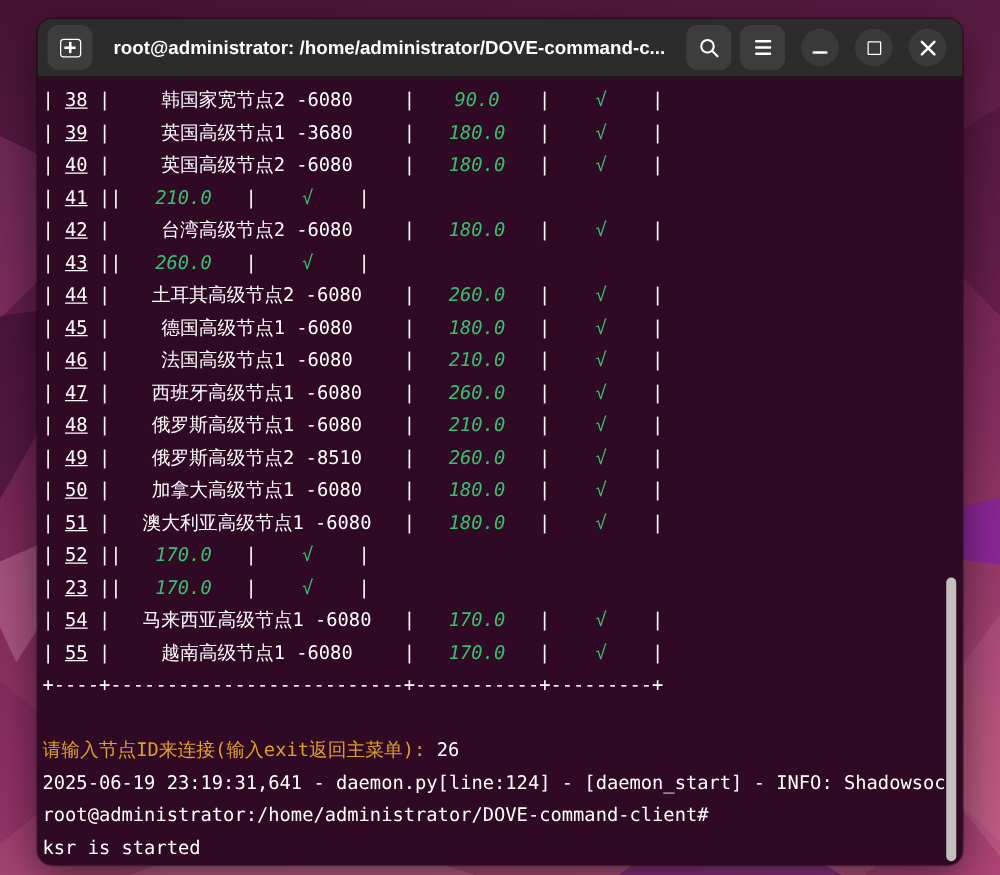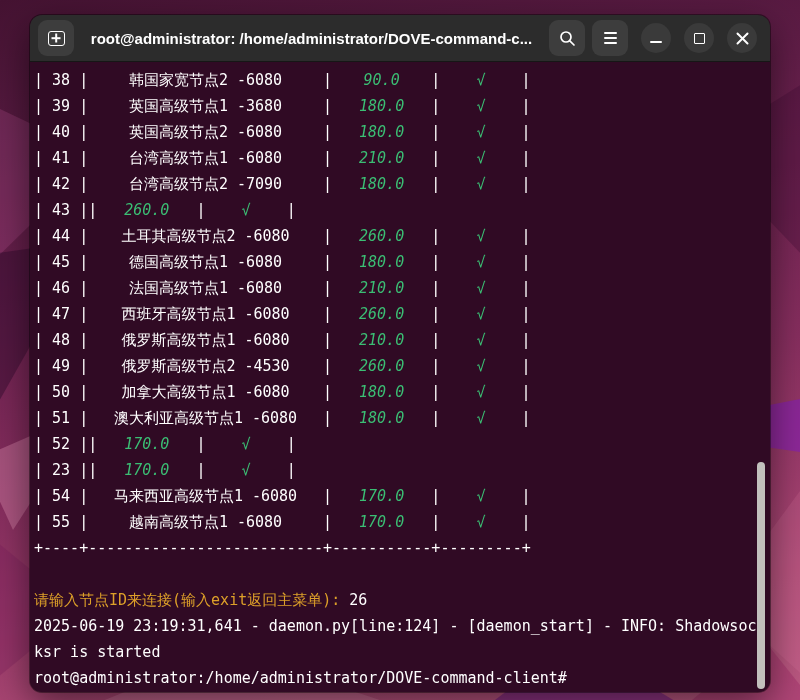--- a/index.html
+++ b/index.html
@@ -70,21 +70,21 @@
   .terminal{
     position:relative;height:629px;background:var(--terminal-bg);
     font-family:"DejaVu Sans Mono","Liberation Mono",monospace;
     font-size:15px;line-height:26px;color:var(--term-white);
     padding:5px 0 0 4px;cursor:text;
   }
   .trow{display:flex;height:26px;white-space:pre;}
   .tline{height:26px;white-space:pre;}
   .pipe{width:1ch;flex:0 0 auto;text-align:center;}
   .cell{flex:0 0 auto;text-align:center;}
-  .c-id{width:4ch;}
+  .c-id{width:4ch;text-decoration:underline;}
   .c-name{width:26ch;}
   .c-price{width:11ch;color:var(--term-green);font-style:italic;}
   .c-check{width:9ch;color:var(--term-green);}
   .yellow{color:var(--term-yellow);}
   .scrollbar-handle{
     position:absolute;right:5px;top:400px;width:8px;height:227px;
     background:var(--scrollbar);border-radius:4px;cursor:grab;
   }
 </style>
 </head>
@@ -137,55 +137,55 @@
     </div>
 
     <div class="terminal">
       <div id="table-rows">
         <div class="trow"><span class="pipe">|</span><span class="cell c-id">38</span><span class="pipe">|</span><span class="cell c-name">韩国家宽节点2 -6080</span><span class="pipe">|</span><span class="cell c-price">90.0</span><span class="pipe">|</span><span class="cell c-check"><span class="check">√</span></span><span class="pipe">|</span></div>
 
         <div class="trow"><span class="pipe">|</span><span class="cell c-id">39</span><span class="pipe">|</span><span class="cell c-name">英国高级节点1 -3680</span><span class="pipe">|</span><span class="cell c-price">180.0</span><span class="pipe">|</span><span class="cell c-check"><span class="check">√</span></span><span class="pipe">|</span></div>
 
         <div class="trow"><span class="pipe">|</span><span class="cell c-id">40</span><span class="pipe">|</span><span class="cell c-name">英国高级节点2 -6080</span><span class="pipe">|</span><span class="cell c-price">180.0</span><span class="pipe">|</span><span class="cell c-check"><span class="check">√</span></span><span class="pipe">|</span></div>
 
-        <div class="trow"><span class="pipe">|</span><span class="cell c-id">41</span><span class="pipe">|</span><span class="cell c-name">台湾高级节点1 -6080</span><span class="pipe">|</span><span class="cell c-price">210.0</span><span class="pipe">|</span><span class="cell c-check"><span class="check">√</span></span><span class="pipe">|</span></div>
+        <div class="trow"><span class="pipe">|</span><span class="cell c-id">41</span><span class="pipe">|</span><span class="pipe">|</span><span class="cell c-price">210.0</span><span class="pipe">|</span><span class="cell c-check"><span class="check">√</span></span><span class="pipe">|</span></div>
 
-        <div class="trow"><span class="pipe">|</span><span class="cell c-id">42</span><span class="pipe">|</span><span class="cell c-name">台湾高级节点2 -7090</span><span class="pipe">|</span><span class="cell c-price">180.0</span><span class="pipe">|</span><span class="cell c-check"><span class="check">√</span></span><span class="pipe">|</span></div>
+        <div class="trow"><span class="pipe">|</span><span class="cell c-id">42</span><span class="pipe">|</span><span class="cell c-name">台湾高级节点2 -6080</span><span class="pipe">|</span><span class="cell c-price">180.0</span><span class="pipe">|</span><span class="cell c-check"><span class="check">√</span></span><span class="pipe">|</span></div>
 
         <div class="trow"><span class="pipe">|</span><span class="cell c-id">43</span><span class="pipe">|</span><span class="pipe">|</span><span class="cell c-price">260.0</span><span class="pipe">|</span><span class="cell c-check"><span class="check">√</span></span><span class="pipe">|</span></div>
 
         <div class="trow"><span class="pipe">|</span><span class="cell c-id">44</span><span class="pipe">|</span><span class="cell c-name">土耳其高级节点2 -6080</span><span class="pipe">|</span><span class="cell c-price">260.0</span><span class="pipe">|</span><span class="cell c-check"><span class="check">√</span></span><span class="pipe">|</span></div>
 
         <div class="trow"><span class="pipe">|</span><span class="cell c-id">45</span><span class="pipe">|</span><span class="cell c-name">德国高级节点1 -6080</span><span class="pipe">|</span><span class="cell c-price">180.0</span><span class="pipe">|</span><span class="cell c-check"><span class="check">√</span></span><span class="pipe">|</span></div>
 
         <div class="trow"><span class="pipe">|</span><span class="cell c-id">46</span><span class="pipe">|</span><span class="cell c-name">法国高级节点1 -6080</span><span class="pipe">|</span><span class="cell c-price">210.0</span><span class="pipe">|</span><span class="cell c-check"><span class="check">√</span></span><span class="pipe">|</span></div>
 
         <div class="trow"><span class="pipe">|</span><span class="cell c-id">47</span><span class="pipe">|</span><span class="cell c-name">西班牙高级节点1 -6080</span><span class="pipe">|</span><span class="cell c-price">260.0</span><span class="pipe">|</span><span class="cell c-check"><span class="check">√</span></span><span class="pipe">|</span></div>
 
         <div class="trow"><span class="pipe">|</span><span class="cell c-id">48</span><span class="pipe">|</span><span class="cell c-name">俄罗斯高级节点1 -6080</span><span class="pipe">|</span><span class="cell c-price">210.0</span><span class="pipe">|</span><span class="cell c-check"><span class="check">√</span></span><span class="pipe">|</span></div>
 
-        <div class="trow"><span class="pipe">|</span><span class="cell c-id">49</span><span class="pipe">|</span><span class="cell c-name">俄罗斯高级节点2 -4530</span><span class="pipe">|</span><span class="cell c-price">260.0</span><span class="pipe">|</span><span class="cell c-check"><span class="check">√</span></span><span class="pipe">|</span></div>
+        <div class="trow"><span class="pipe">|</span><span class="cell c-id">49</span><span class="pipe">|</span><span class="cell c-name">俄罗斯高级节点2 -8510</span><span class="pipe">|</span><span class="cell c-price">260.0</span><span class="pipe">|</span><span class="cell c-check"><span class="check">√</span></span><span class="pipe">|</span></div>
 
         <div class="trow"><span class="pipe">|</span><span class="cell c-id">50</span><span class="pipe">|</span><span class="cell c-name">加拿大高级节点1 -6080</span><span class="pipe">|</span><span class="cell c-price">180.0</span><span class="pipe">|</span><span class="cell c-check"><span class="check">√</span></span><span class="pipe">|</span></div>
 
         <div class="trow"><span class="pipe">|</span><span class="cell c-id">51</span><span class="pipe">|</span><span class="cell c-name">澳大利亚高级节点1 -6080</span><span class="pipe">|</span><span class="cell c-price">180.0</span><span class="pipe">|</span><span class="cell c-check"><span class="check">√</span></span><span class="pipe">|</span></div>
 
         <div class="trow"><span class="pipe">|</span><span class="cell c-id">52</span><span class="pipe">|</span><span class="pipe">|</span><span class="cell c-price">170.0</span><span class="pipe">|</span><span class="cell c-check"><span class="check">√</span></span><span class="pipe">|</span></div>
 
         <div class="trow"><span class="pipe">|</span><span class="cell c-id">23</span><span class="pipe">|</span><span class="pipe">|</span><span class="cell c-price">170.0</span><span class="pipe">|</span><span class="cell c-check"><span class="check">√</span></span><span class="pipe">|</span></div>
 
         <div class="trow"><span class="pipe">|</span><span class="cell c-id">54</span><span class="pipe">|</span><span class="cell c-name">马来西亚高级节点1 -6080</span><span class="pipe">|</span><span class="cell c-price">170.0</span><span class="pipe">|</span><span class="cell c-check"><span class="check">√</span></span><span class="pipe">|</span></div>
 
         <div class="trow"><span class="pipe">|</span><span class="cell c-id">55</span><span class="pipe">|</span><span class="cell c-name">越南高级节点1 -6080</span><span class="pipe">|</span><span class="cell c-price">170.0</span><span class="pipe">|</span><span class="cell c-check"><span class="check">√</span></span><span class="pipe">|</span></div>
       </div>
 
       <div class="tline">+----+--------------------------+-----------+---------+</div>
       <div class="tline"> </div>
       <div class="tline"><span class="yellow">请输入节点ID来连接(输入exit返回主菜单): </span><span>26</span></div>
       <div class="tline">2025-06-19 23:19:31,641 - daemon.py[line:124] - [daemon_start] - INFO: Shadowsoc</div>
+      <div class="tline">root@administrator:/home/administrator/DOVE-command-client#</div>
       <div class="tline">ksr is started</div>
-      <div class="tline">root@administrator:/home/administrator/DOVE-command-client#</div>
 
       <div class="scrollbar-handle"></div>
     </div>
 
   </div>
 </div>
 
 </body></html>

